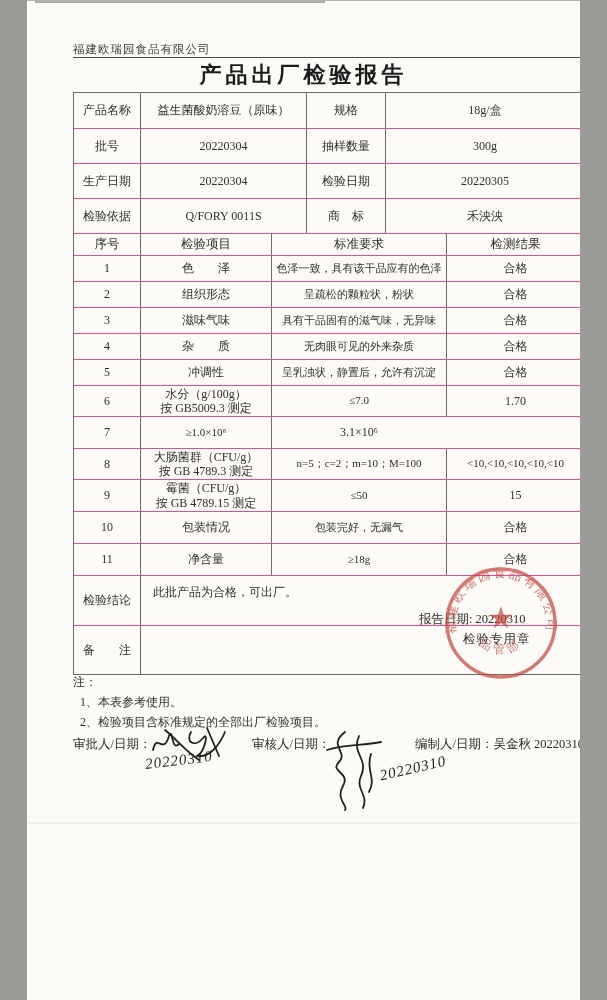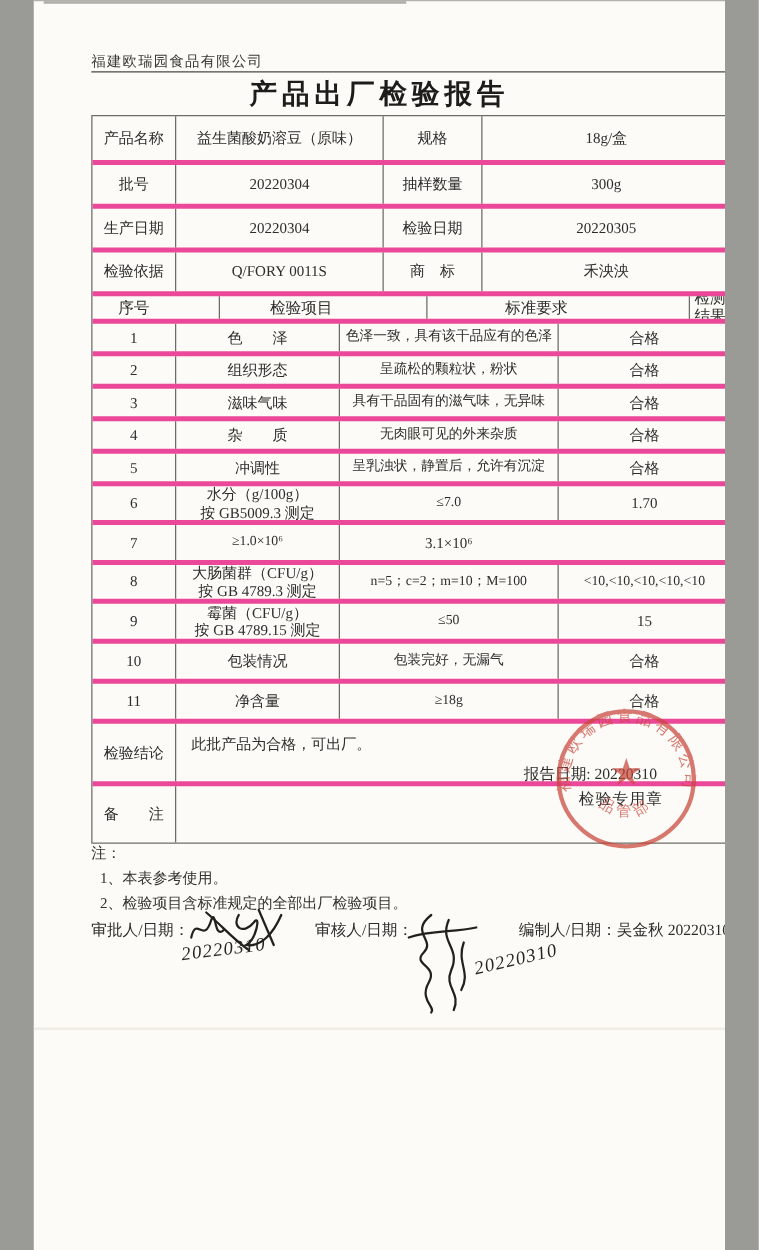--- a/index.html
+++ b/index.html
@@ -6,25 +6,25 @@
   body{background:#9a9a96;font-family:"Liberation Serif","DejaVu Serif",serif;}
   .sheet{position:relative;width:525px;height:1000px;margin:0 auto;background:#fcfbf7;overflow:hidden;color:#2e2d2b;padding-left:28px;}
   .scan-top{position:absolute;top:0;left:0;width:100%;height:1px;background:#b3b1ab;}
   .scan-smudge{position:absolute;top:1px;left:8px;width:290px;height:2px;background:#8d8b84;opacity:.7;}
   .scan-bottom{position:absolute;top:822px;left:0;width:100%;height:2px;background:#efede6;}
   .company{position:absolute;left:46px;top:42px;font-size:11.5px;letter-spacing:1px;color:#3a3936;}
   .rule{position:absolute;left:46px;top:57px;width:516px;height:0;border-top:1.5px solid #4a4945;}
   .title{position:absolute;left:0;top:60px;width:100%;text-align:center;font-size:22px;font-weight:bold;letter-spacing:4px;color:#1d1c1a;margin:0;}
   .doc-table{position:absolute;left:46px;top:92px;width:512px;border:1px solid #6e6c66;box-sizing:border-box;}
   .row{display:grid;box-sizing:border-box;}
-  .row + .row{border-top:4px solid #ec4899;}
+  .row + .row{border-top:1px solid #ec4899;}
   .g-info{grid-template-columns:66px 166px 79px auto;}
   .g-insp{grid-template-columns:66px 131px 175px auto;}
   .g-wide{grid-template-columns:66px auto;}
-  .h35{height:35px;} .h22{height:22px;gap:35px;} .h26{height:26px;} .h31{height:31px;} .h32{height:32px;} .h50{height:50px;} .h49{height:49px;}
+  .h35{height:35px;} .h22{height:22px;} .h26{height:26px;} .h31{height:31px;} .h32{height:32px;} .h50{height:50px;} .h49{height:49px;}
   .cell{display:flex;flex-direction:column;align-items:center;justify-content:center;text-align:center;font-size:12px;line-height:1.2;box-sizing:border-box;padding:1px 3px;overflow:hidden;}
   .cell + .cell{border-left:1px solid #6e6c66;}
   .cell .l2:empty{display:none;}
   .cell-left{align-items:flex-start;text-align:left;padding-left:12px;}
   .concl-text{justify-content:flex-start;padding-top:9px;}
   .small{font-size:11px;text-align:right;}
   .hdr{font-size:12.5px;}
   .notes{position:absolute;left:46px;top:674px;font-size:12px;color:#33322f;}
   .notes .n-item{margin-left:7px;margin-top:3px;}
   .sigline{position:absolute;left:0;top:736px;width:607px;font-size:12.5px;color:#2c2b29;}

